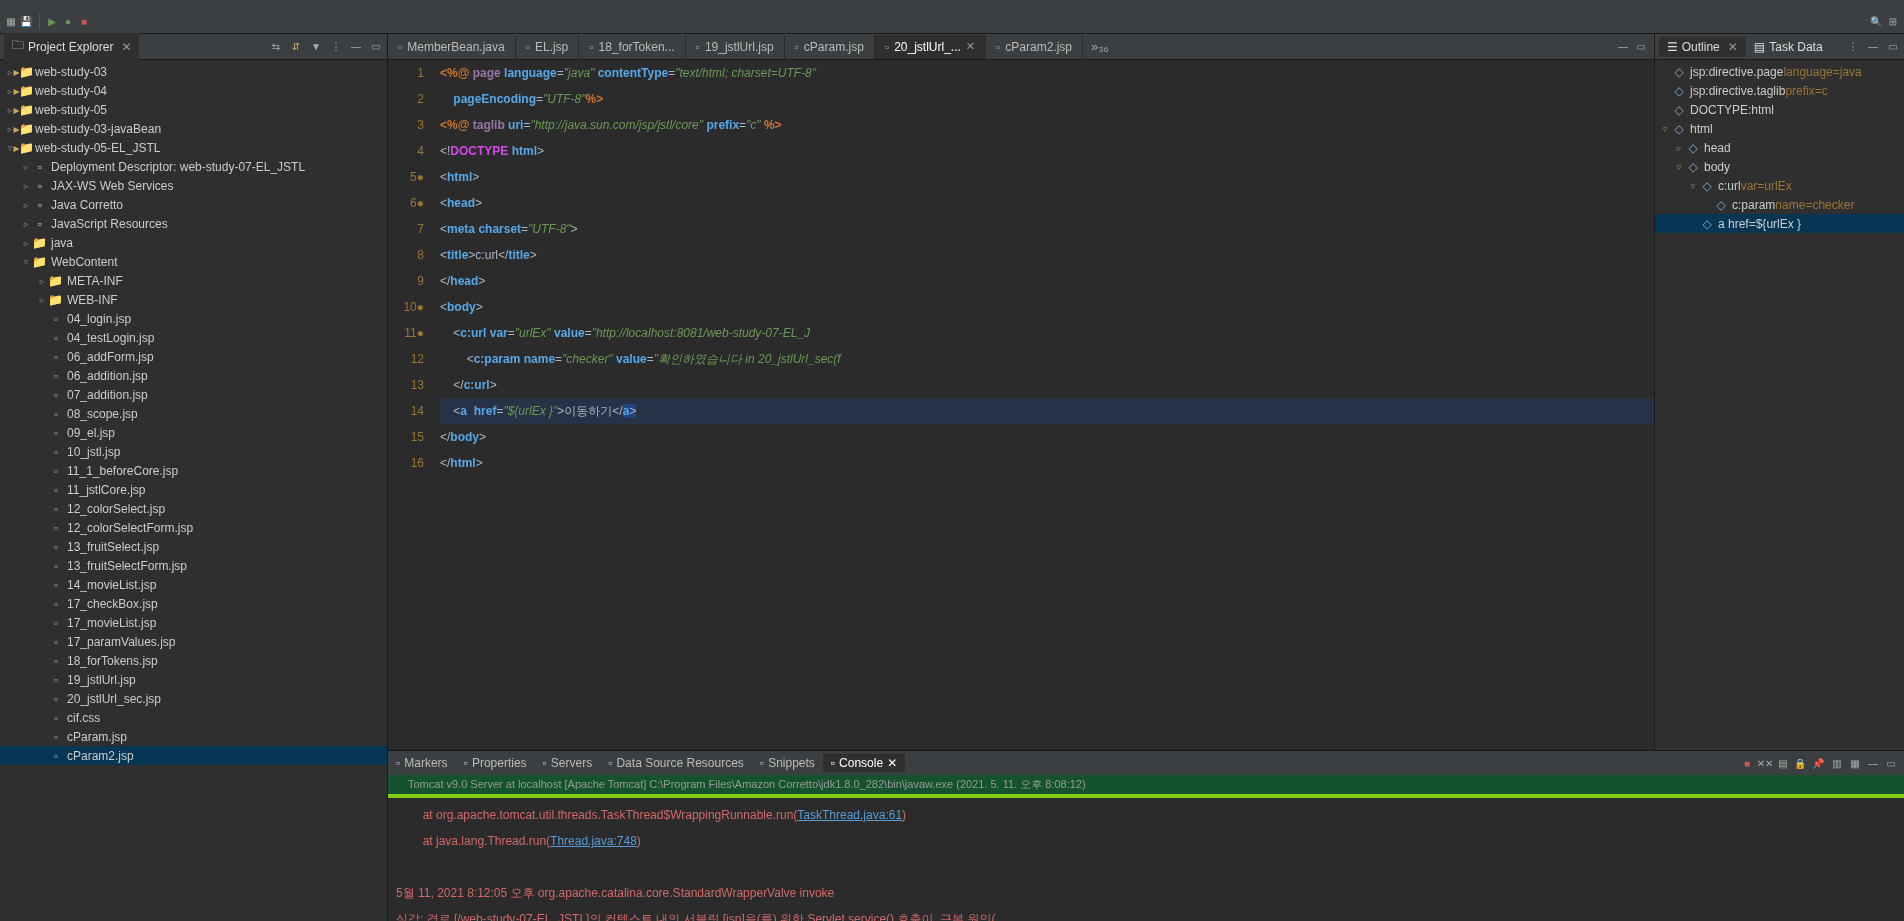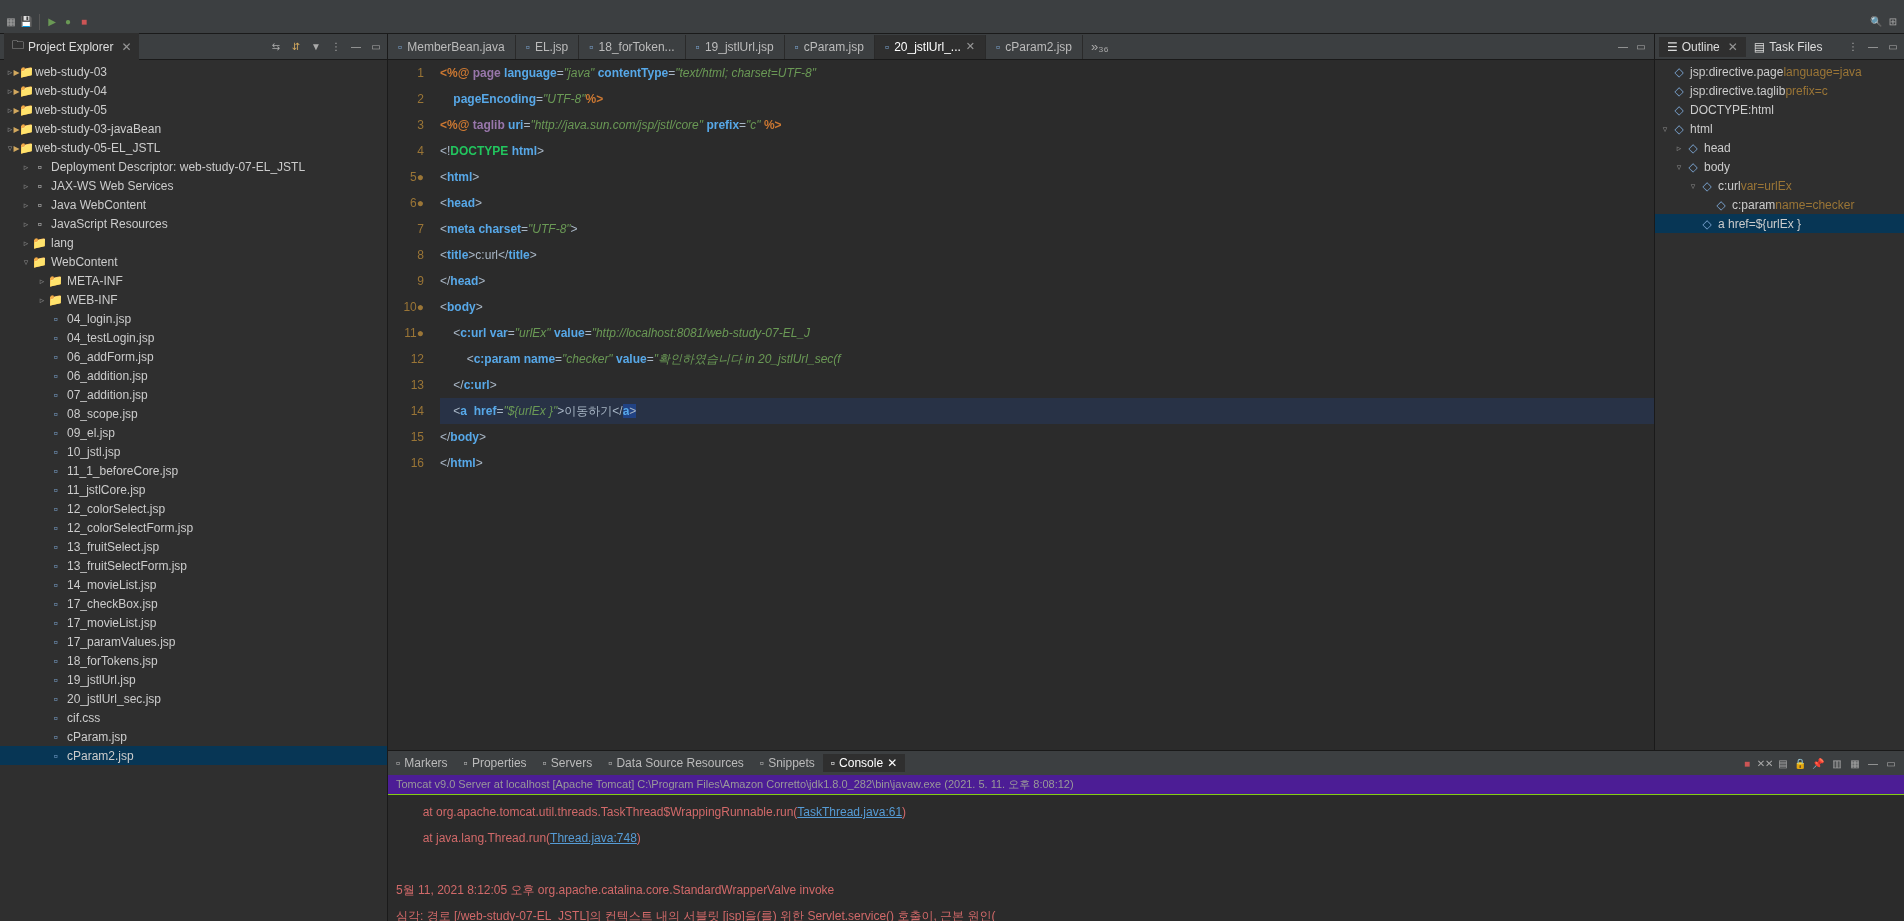--- a/index.html
+++ b/index.html
@@ -28,28 +28,28 @@
 .editor-tab .close { opacity: 0.5; font-size: 11px; cursor: pointer; }
 .editor-content { flex: 1; display: flex; background: #2b2b2b; font-family: Consolas, monospace; font-size: 18px; line-height: 26px; overflow: hidden; min-height: 0; }
 .gutter { width: 48px; text-align: right; padding-right: 12px; color: #9a7536; background: #2b2b2b; user-select: none; }
 .gutter .marker { color: #9a7536; }
 .code { flex: 1; white-space: pre; padding-left: 4px; overflow: hidden; }
 .c-orange { color: #cc7832; font-weight: bold; }
 .c-purple { color: #9876aa; font-weight: bold; }
 .c-blue { color: #57a8e8; font-weight: bold; }
 .c-green { color: #6a9955; font-style: italic; }
 .c-white { color: #a9b7c6; }
-.c-doctype { color: #22c55e; font-weight: bold; }
+.c-doctype { color: #d946ef; font-weight: bold; }
 .c-hl { background: #214283; }
 .bottom-panel { height: 180px; border-top: 1px solid #1a1a1a; display: flex; flex-direction: column; }
 .bottom-tabs { height: 24px; background: #3c3f41; display: flex; align-items: center; }
 .bottom-tab { padding: 2px 8px; display: flex; align-items: center; gap: 4px; color: #bbb; cursor: pointer; }
 .bottom-tab.active { background: #2f2f2f; color: #fff; }
 .bottom-icons { margin-left: auto; display: flex; gap: 4px; padding-right: 6px; }
-.console-desc { background: #4c1d95; color: #999; padding: 2px 8px; border-bottom: 1px solid #84cc16; font-size: 11px; }
+.console-desc { background: #14532d; color: #999; padding: 2px 20px; border-bottom: 4px solid #84cc16; font-size: 11px; }
 .console { flex: 1; background: #2b2b2b; font-family: Consolas, monospace; font-size: 17px; line-height: 26px; padding: 4px 8px; overflow: hidden; white-space: pre; }
 .con-red { color: #d16969; }
 .con-link { color: #569cd6; text-decoration: underline; }
 .right-panel { width: 250px; background: #2f2f2f; border-left: 1px solid #1a1a1a; display: flex; flex-direction: column; }
 .outline-row { display: flex; align-items: center; height: 19px; padding-left: 0; cursor: pointer; white-space: nowrap; }
 .outline-row.selected { background: #073655; }
 .outline-attr { color: #9a7536; }
 .center-top { flex: 1; display: flex; min-height: 0; }
 .editor-wrap { flex: 1; display: flex; flex-direction: column; min-width: 0; }
 .overflow-ind { padding: 0 8px; color: #aaa; font-size: 13px; }
@@ -122,31 +122,31 @@
           <span class="tree-label">Deployment Descriptor: web-study-07-EL_JSTL</span>
         </div>
         <div class="tree-row" style="padding-left: 20px;">
           <span class="tree-toggle">▹</span>
           <span class="tree-icon">▫</span>
           <span class="tree-label">JAX-WS Web Services</span>
         </div>
         <div class="tree-row" style="padding-left: 20px;">
           <span class="tree-toggle">▹</span>
           <span class="tree-icon">▫</span>
-          <span class="tree-label">Java WebContent</span>
+          <span class="tree-label">Java Corretto</span>
         </div>
         <div class="tree-row" style="padding-left: 20px;">
           <span class="tree-toggle">▹</span>
           <span class="tree-icon">▫</span>
           <span class="tree-label">JavaScript Resources</span>
         </div>
         <div class="tree-row" style="padding-left: 20px;">
           <span class="tree-toggle">▹</span>
           <span class="tree-icon folder-yellow">📁</span>
-          <span class="tree-label">lang</span>
+          <span class="tree-label">java</span>
         </div>
         <div class="tree-row" style="padding-left: 20px;">
           <span class="tree-toggle">▿</span>
           <span class="tree-icon folder-yellow">📁</span>
           <span class="tree-label">WebContent</span>
         </div>
         <div class="tree-row" style="padding-left: 36px;">
           <span class="tree-toggle">▹</span>
           <span class="tree-icon folder-yellow">📁</span>
           <span class="tree-label">META-INF</span>
@@ -343,21 +343,21 @@
 
       <div class="right-panel">
         <div class="panel-header">
           <div class="panel-tab">
             <span>☰</span>
             <span>Outline</span>
             <span class="close">✕</span>
           </div>
           <div class="panel-tab" style="background:#3c3f41">
             <span>▤</span>
-            <span>Task Files</span>
+            <span>Task Data</span>
           </div>
           <div class="panel-toolbar-icons">
             <span class="mini-btn">⋮</span>
             <span class="mini-btn">—</span>
             <span class="mini-btn">▭</span>
           </div>
         </div>
         <div class="tree" id="outline-tree">
             <div class="outline-row" style="padding-left: 4px;">
               <span class="tree-toggle"></span>

